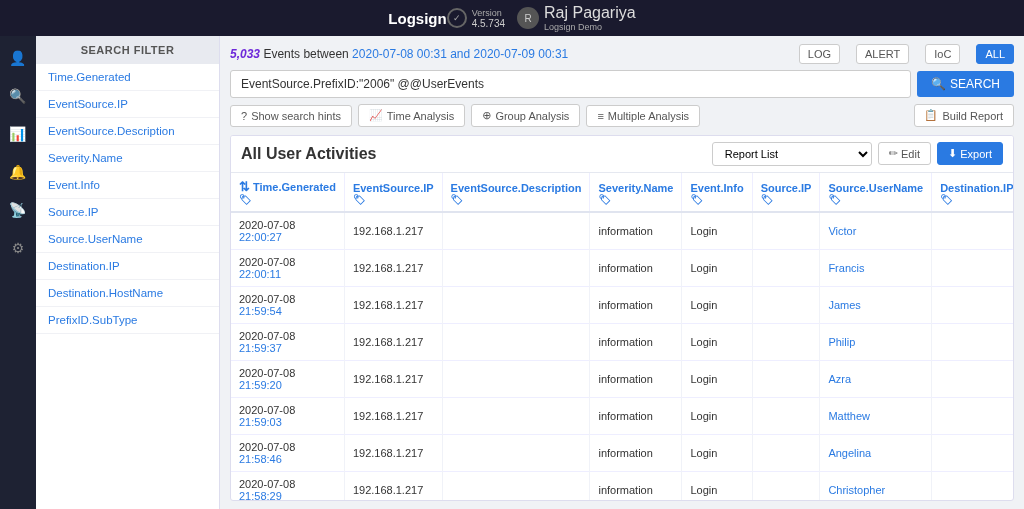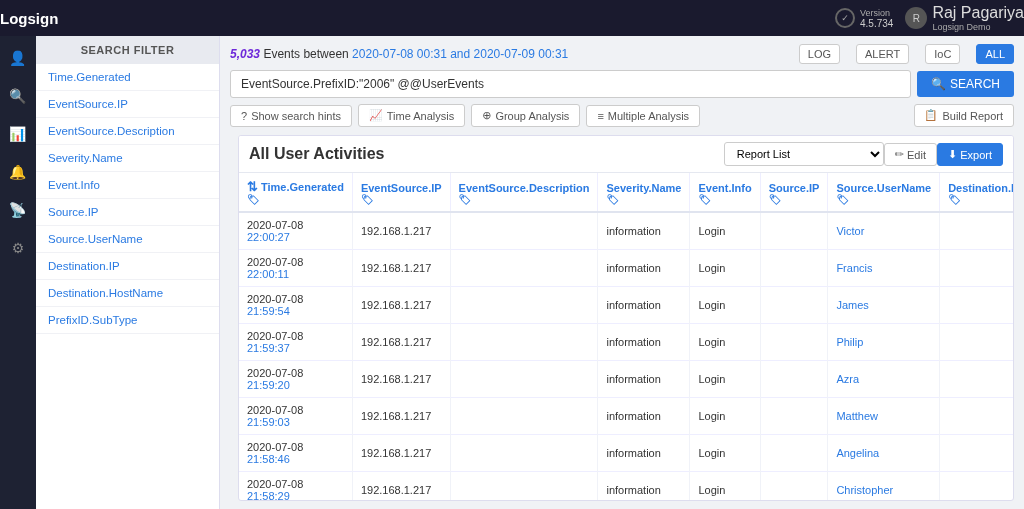--- a/index.html
+++ b/index.html
@@ -4,21 +4,21 @@
   <style>
     * { box-sizing: border-box; margin: 0; padding: 0; }
     body { font-family: -apple-system, BlinkMacSystemFont, 'Segoe UI', Arial, sans-serif; font-size: 12px; background: #f0f2f5; color: #333; }
 
     
     .topnav {
       background: #1a1a2e;
       height: 36px;
       display: flex;
       align-items: center;
-      justify-content: space-between;
+      justify-content: center;
       padding: 0 0;
       color: #ccc;
     }
     .topnav-logo { color: #fff; font-weight: bold; font-size: 15px; }
     .topnav-right { display: flex; align-items: center; gap: 12px; font-size: 11px; }
     .version-block { display: flex; align-items: center; gap: 5px; }
     .version-circle { width: 20px; height: 20px; border-radius: 50%; border: 2px solid #666; display: flex; align-items: center; justify-content: center; font-size: 9px; color: #aaa; }
     .user-block { display: flex; align-items: center; gap: 5px; }
     .user-avatar { width: 22px; height: 22px; border-radius: 50%; background: #555; display: flex; align-items: center; justify-content: center; color: #ccc; font-size: 10px; }
 
@@ -113,28 +113,28 @@
       font-size: 11px; cursor: pointer; background: #fff; color: #555;
       display: flex; align-items: center; gap: 4px;
     }
     .build-report-btn {
       margin-left: auto; padding: 4px 10px; border: 1px solid #ccc;
       border-radius: 3px; font-size: 11px; cursor: pointer; background: #fff;
       color: #555; display: flex; align-items: center; gap: 4px;
     }
 
     
-    .table-area { flex: 1; background: #fff; border: 1px solid #dde; border-radius: 3px; overflow: hidden; display: flex; flex-direction: column; margin-left: 8px; }
+    .table-area { flex: 1; background: #fff; border: 1px solid #dde; border-radius: 3px; overflow: hidden; display: flex; flex-direction: column; }
     .table-header-row {
       display: flex; align-items: center; justify-content: space-between;
       padding: 6px 10px; border-bottom: 1px solid #e5e8f0;
       background: #fff;
     }
     .table-title { font-size: 16px; font-weight: 600; color: #333; }
-    .table-controls { display: flex; align-items: flex-end; }
+    .table-controls { display: flex; align-items: flex-start; gap: 6px; }
     .report-list-select {
       padding: 4px 8px; border: 1px solid #ccc; border-radius: 3px;
       font-size: 11px; width: 160px; background: #fff;
     }
     .edit-btn, .export-btn {
       padding: 4px 10px; border: 1px solid #ccc; border-radius: 3px;
       font-size: 11px; cursor: pointer; background: #fff; color: #555;
       display: flex; align-items: center; gap: 3px;
     }
     .export-btn { background: #2a7ae2; color: #fff; border-color: #2a7ae2; }

